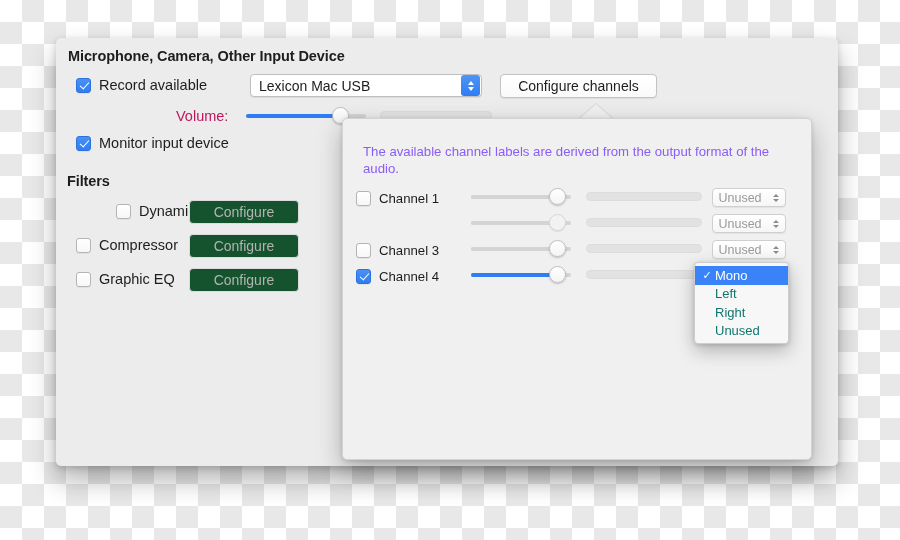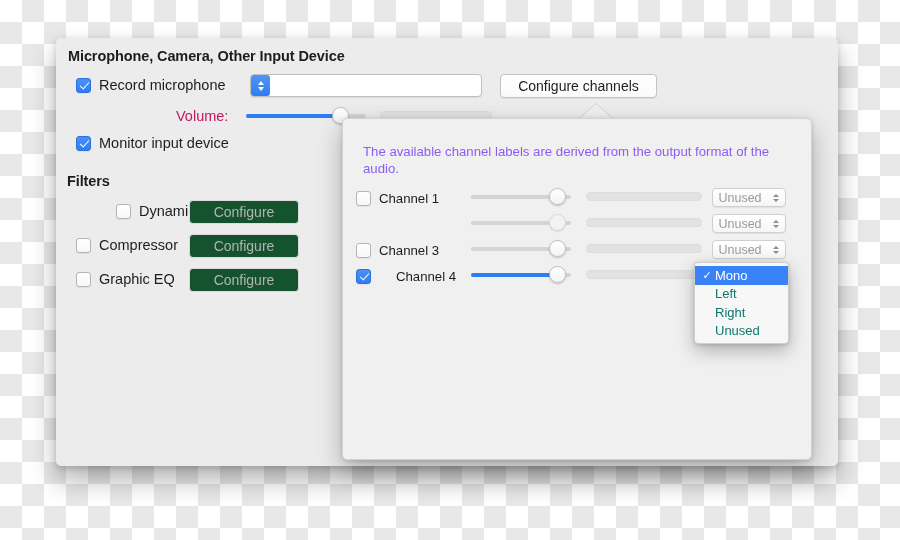--- a/index.html
+++ b/index.html
@@ -228,24 +228,25 @@
 </style>
 </head>
 <body>
 
 <div id="main-window">
 
   <div class="section-title" style="left:12px; top:10px;">Microphone, Camera, Other Input Device</div>
 
   <div class="cbrow" style="left:20px; top:39px;">
     <span class="cb checked"></span>
-    <span class="lbl">Record microphone</span>
+    <span class="lbl">Record available</span>
   </div>
 
   <div id="device-popup" style="left:194px; top:36px;">
+    <span class="val">Lexicon Mac USB</span>
     <span class="chev-btn">
       <i class="up"></i>
         <i class="down"></i>
     </span>
   </div>
 
   <div class="push-btn" style="left:444px; top:36px; width:157px; height:24px;">Configure channels</div>
 
   <div style="position:absolute; left:120px; top:70px; font-size:14.5px; color:#be185d;">Volume:</div>
   <div class="slider" style="left:190px; top:69px; width:120px;">
@@ -331,21 +332,21 @@
   </div>
   <div class="meter" style="left:243px; top:125px; width:116px;"></div>
   <div class="mini-popup" style="left:369px; top:121px;">
     <span class="mval">Unused</span>
     <span class="mini-chev">
         <i class="up"></i>
         <i class="down"></i>
       </span>
   </div>
 
-  <div class="chan-row" style="top:147px;gap:17px;">
+  <div class="chan-row" style="top:147px;">
     <span class="cb checked"></span>
     <span class="cname">Channel 4</span>
   </div>
   <div class="slider" style="left:128px; top:147px; width:100px;">
     <div class="track"></div>
     <div class="fill" style="width:86px;"></div>
     <div class="knob" style="left:78px;"></div>
   </div>
   <div class="meter" style="left:243px; top:151px; width:116px;"></div>
 

